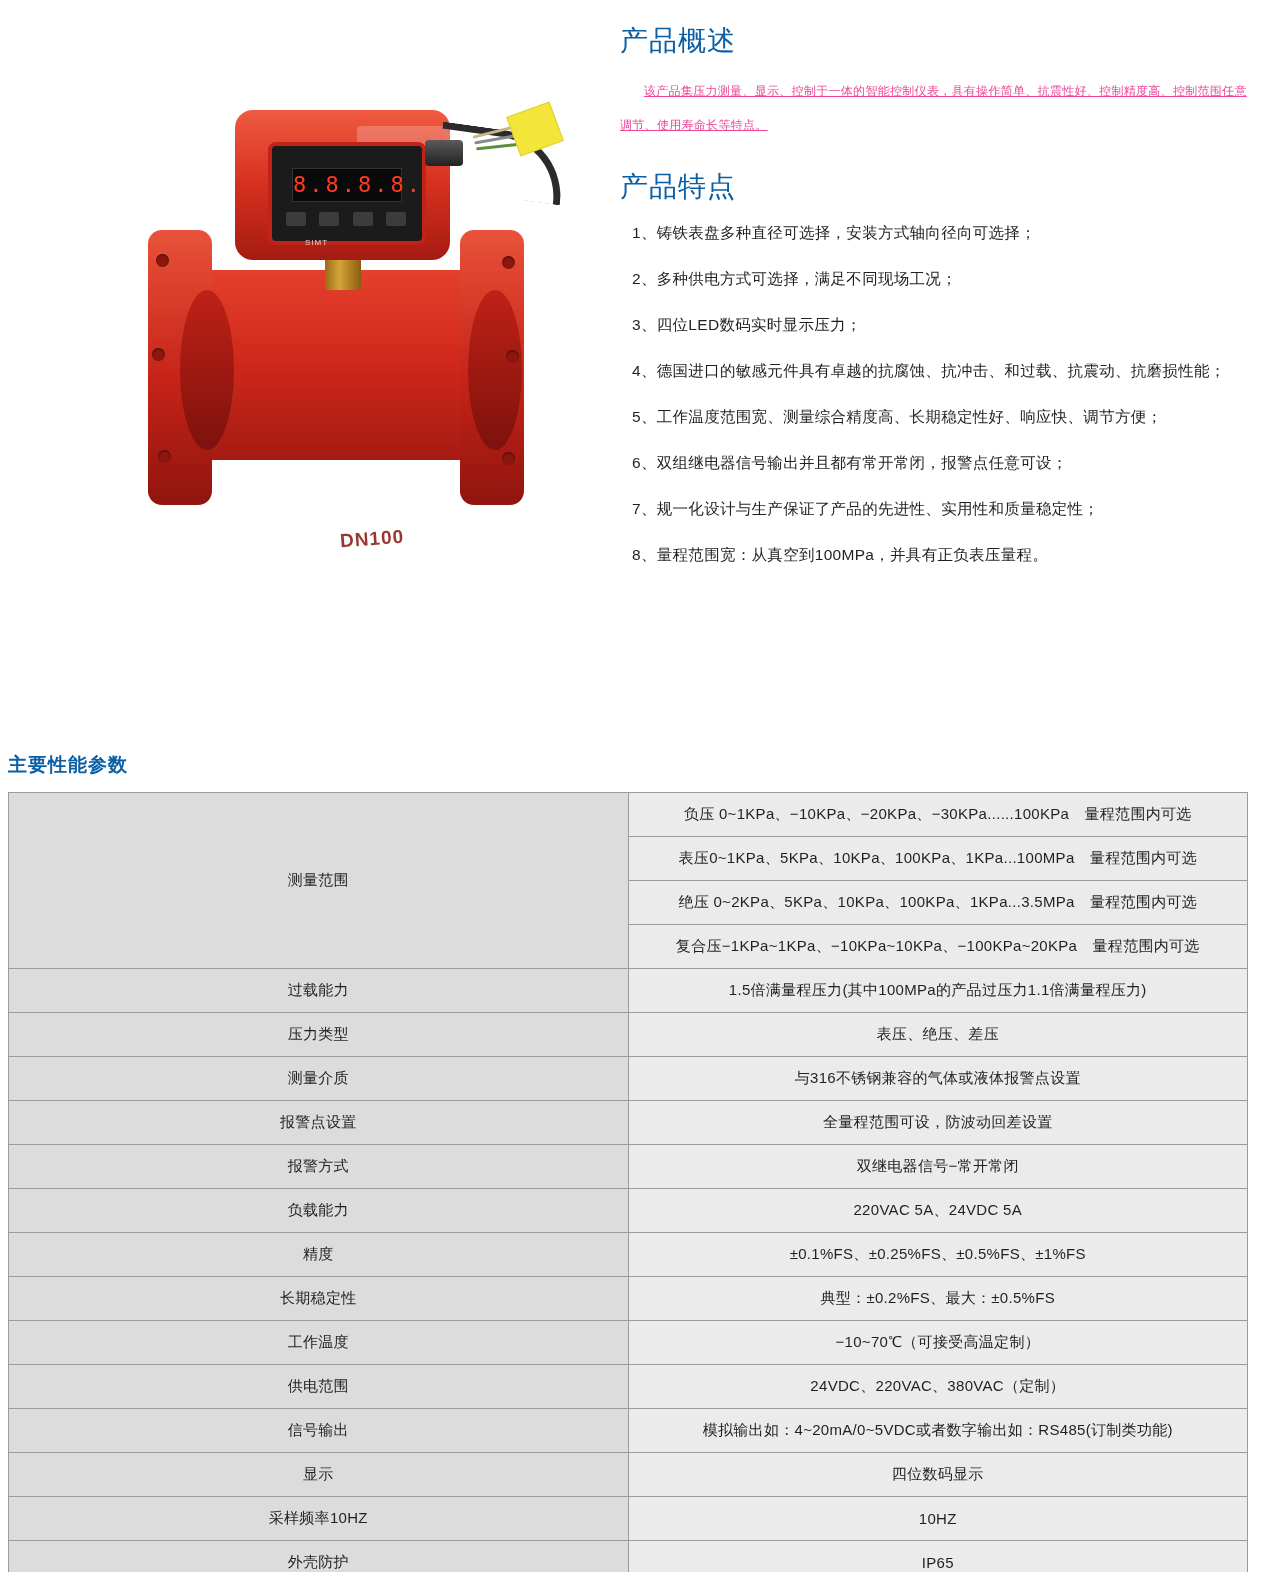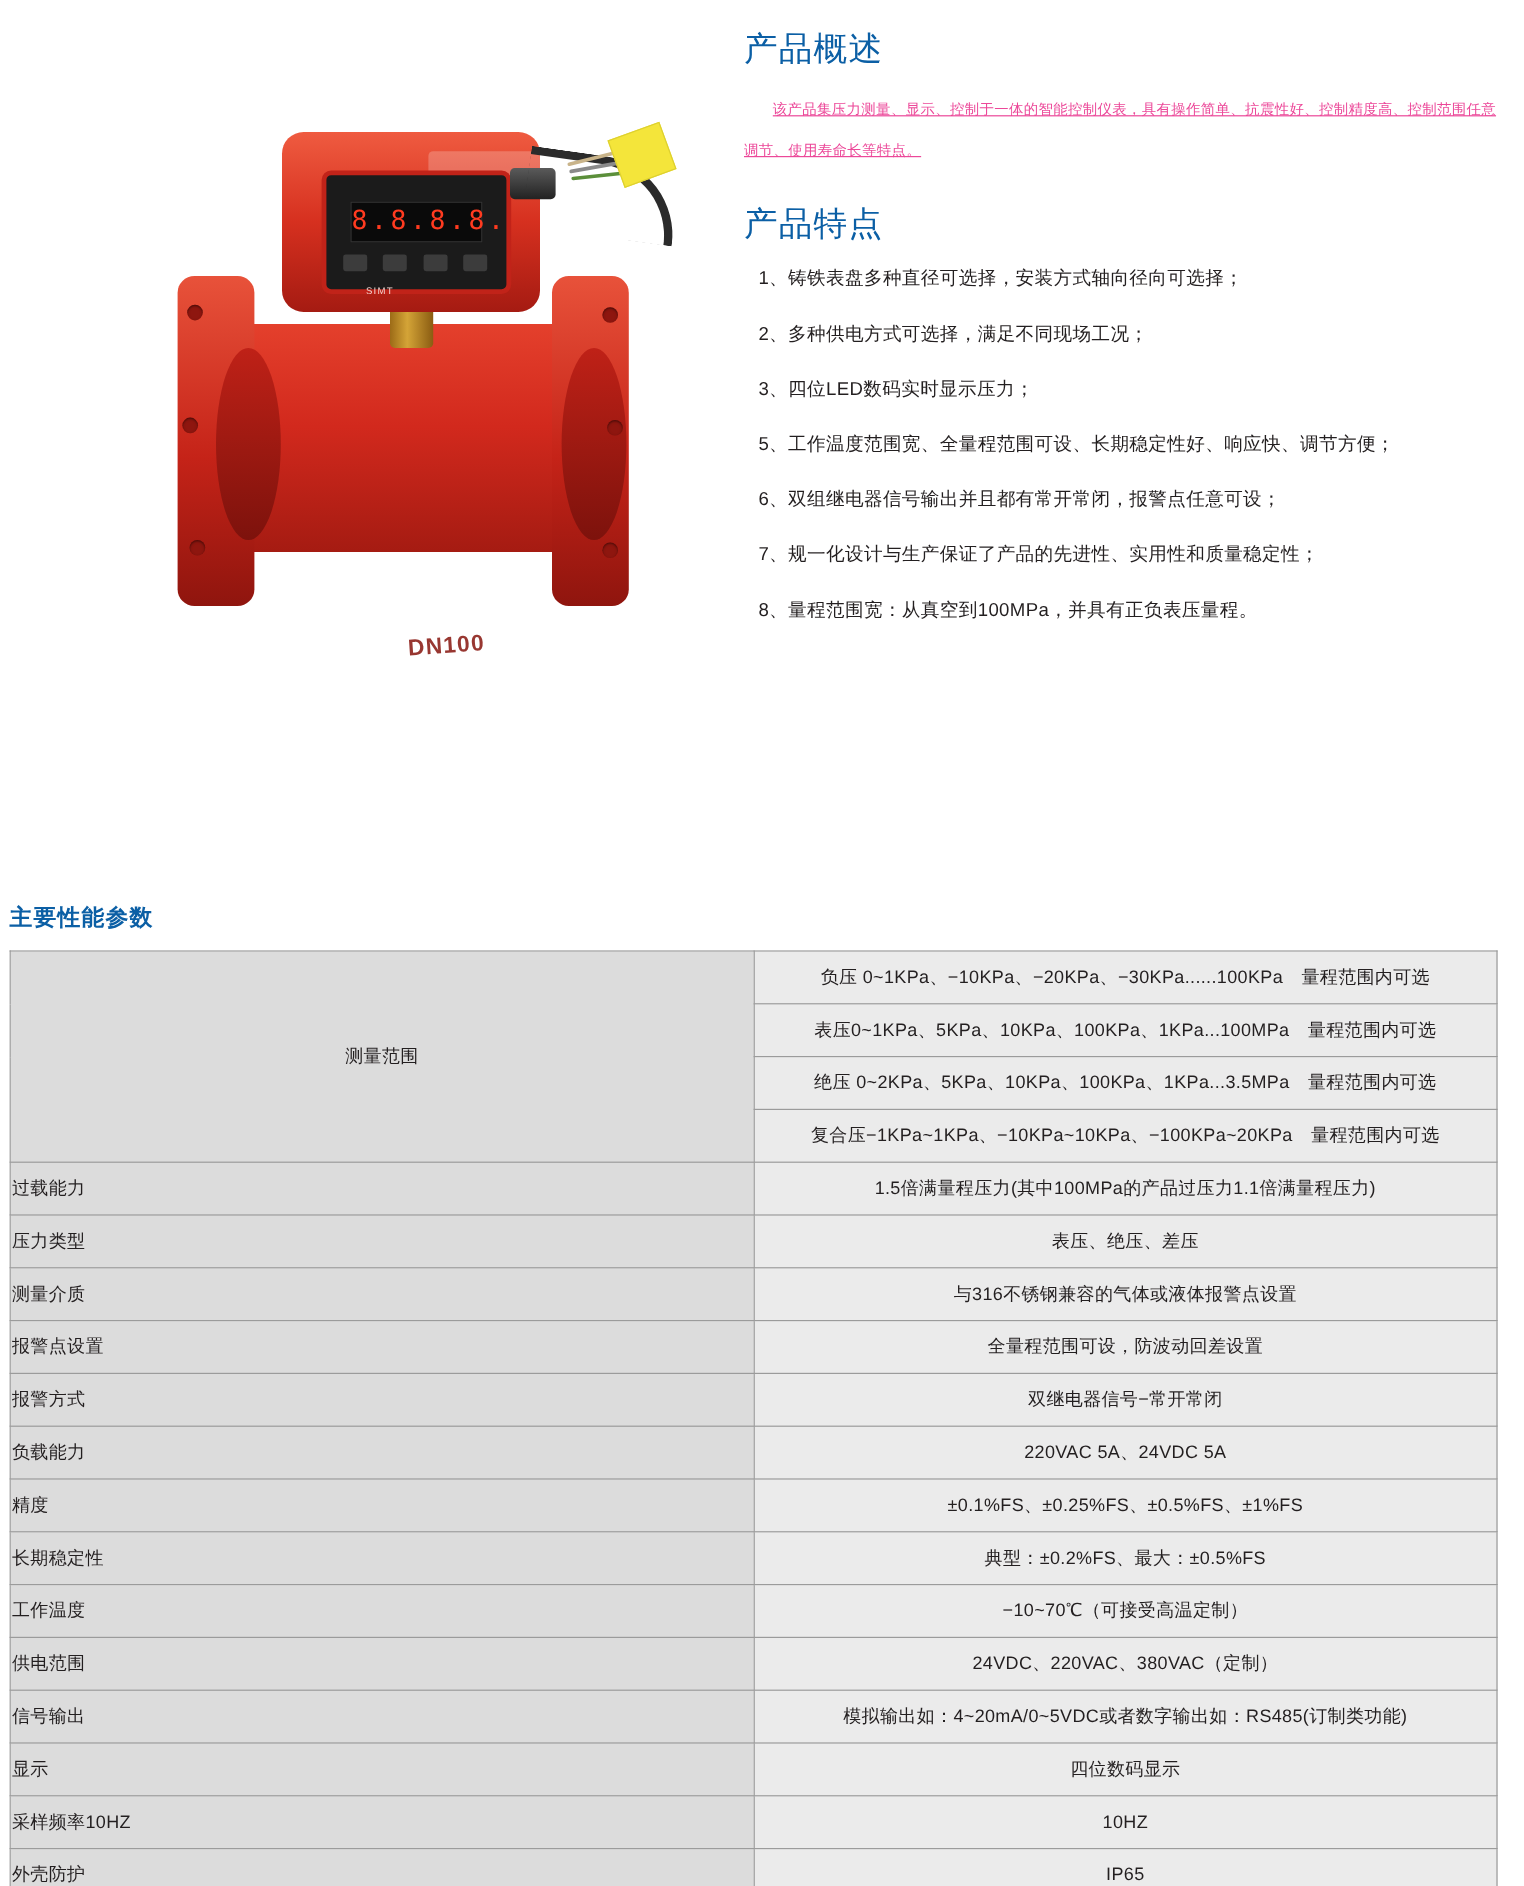--- a/index.html
+++ b/index.html
@@ -254,21 +254,21 @@
   table.params td {
     border: 1px solid #9b9b9b;
     font-size: 15px;
     color: #231f20;
     height: 41px;
     letter-spacing: .3px;
   }
   td.label {
     width: 290px;
     background: #dcdcdc;
-    text-align: left;
+    text-align: center;
   }
   td.value {
     background: #ebebeb;
     text-align: center;
   }
   td.range-label {
     background: #dcdcdc;
     text-align: center;
     vertical-align: middle;
   }
@@ -331,21 +331,22 @@
 
   <div class="text-col">
     <div class="sec-title">产品概述</div>
     <p class="overview-p">该产品集压力测量、显示、控制于一体的智能控制仪表，具有操作简单、抗震性好、控制精度高、控制范围任意调节、使用寿命长等特点。</p>
 
     <div class="sec-title">产品特点</div>
     <ul class="feature-list">
       <li><span class="num">1、</span><span>铸铁表盘多种直径可选择，安装方式轴向径向可选择；</span></li>
       <li><span class="num">2、</span><span>多种供电方式可选择，满足不同现场工况；</span></li>
       <li><span class="num">3、</span><span>四位LED数码实时显示压力；</span></li>
-      <li><span class="num">5、</span><span>工作温度范围宽、全量程范围可设、长期稳定性好、响应快、调节方便；</span></li>
+      <li><span class="num">4、</span><span>德国进口的敏感元件具有卓越的抗腐蚀、抗冲击、和过载、抗震动、抗磨损性能；</span></li>
+      <li><span class="num">5、</span><span>工作温度范围宽、测量综合精度高、长期稳定性好、响应快、调节方便；</span></li>
       <li><span class="num">6、</span><span>双组继电器信号输出并且都有常开常闭，报警点任意可设；</span></li>
       <li><span class="num">7、</span><span>规一化设计与生产保证了产品的先进性、实用性和质量稳定性；</span></li>
       <li><span class="num">8、</span><span>量程范围宽：从真空到100MPa，并具有正负表压量程。</span></li>
     </ul>
   </div>
 </div>
 
 <div class="params-title">主要性能参数</div>
 
 <table class="params">

